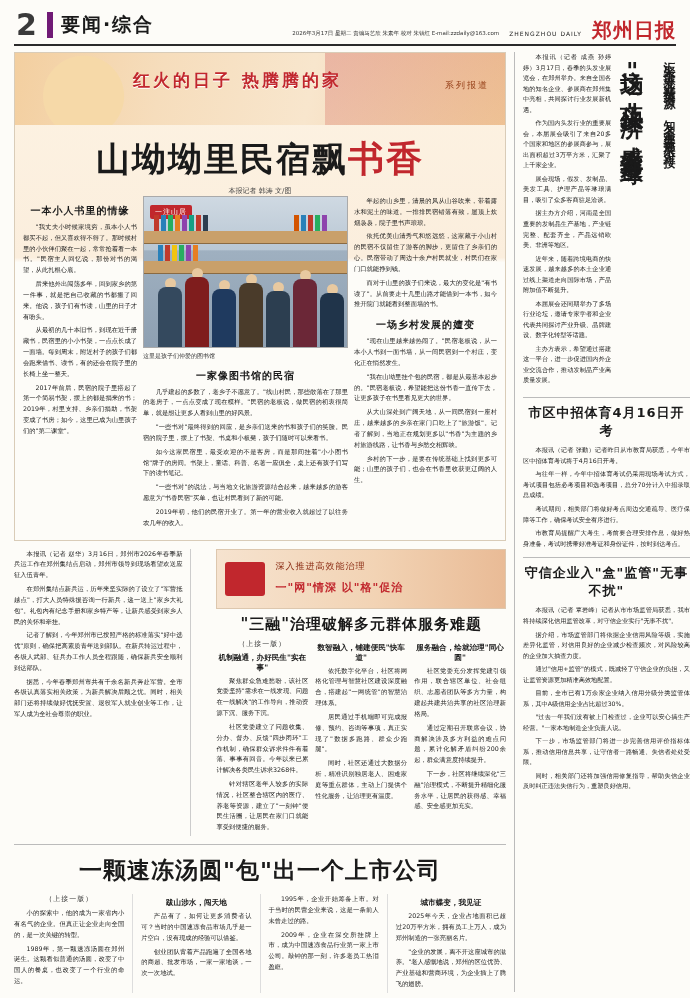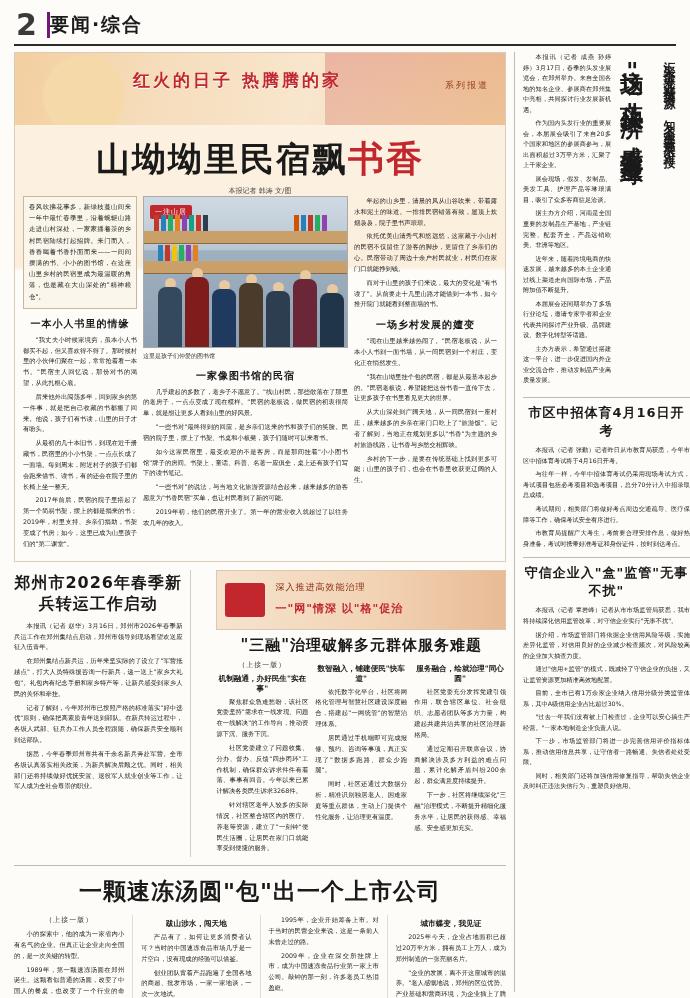--- a/index.html
+++ b/index.html
@@ -9,21 +9,21 @@
     font-family:"DejaVu Sans","Liberation Sans",sans-serif;
     color:#1a1a1a;
     overflow:hidden;
   }
   .page{position:relative;width:690px;height:998px;box-sizing:border-box;padding:10px 14px;}
 
   
   .masthead{display:flex;align-items:flex-end;border-bottom:2px solid #2b2b2b;padding-bottom:4px;}
   .pagenum{font-size:30px;font-weight:bold;color:#3a3a3a;line-height:1;padding:0 8px 0 2px;border:0;}
   .pagenum-box{display:flex;align-items:center;}
-  .section-title{font-size:19px;font-weight:bold;letter-spacing:2px;border-left:3px solid #701a75;margin-left:2px;}
+  .section-title{font-size:19px;font-weight:bold;letter-spacing:2px;padding-left:8px;border-left:6px solid #701a75;margin-left:2px;}
   .mast-right{margin-left:auto;display:flex;align-items:flex-end;gap:10px;}
   .mast-meta{font-size:5.5px;color:#333;text-align:right;line-height:1.5;padding-bottom:3px;}
   .mast-en{font-size:6px;letter-spacing:1px;color:#222;padding-bottom:3px;}
   .mast-logo{font-size:20px;font-weight:bold;color:#c1272d;letter-spacing:1px;line-height:1;}
 
   
   .body-wrap{display:flex;margin-top:6px;height:940px;}
   .left-col{width:500px;padding-right:8px;box-sizing:border-box;}
   .right-col{width:176px;border-left:1px solid #bbb;padding-left:8px;box-sizing:border-box;}
 
@@ -101,39 +101,43 @@
 </head>
 <body>
 
 <div class="page">
 
   <div class="masthead">
     <div class="pagenum-box">
       <span class="pagenum">2</span>
       <span class="section-title">要闻·综合</span>
     </div>
+    <div class="mast-right">
+      <div class="mast-meta">2026年3月17日 星期二  责编马艺欣 朱素年  校对 朱钱红 E-mail:zzdaily@163.com</div>
+      <div class="mast-en">ZHENGZHOU DAILY</div>
+      <div class="mast-logo">郑州日报</div>
+    </div>
   </div>
 
   <div class="body-wrap">
 
     <div class="left-col">
 
       <div class="lead">
         <div class="lead-banner">
           <div class="lead-banner-txt">红火的日子 热腾腾的家</div>
           <div class="lead-banner-tag">系列报道</div>
         </div>
         <div class="lead-title">
           <span>山坳坳里民宿飘</span><span class="red">书香</span>
         </div>
         <div class="lead-byline">本报记者 韩涛 文/图</div>
 
         <div class="lead-inner">
           <div class="lead-c1">
-            <div class="boxnote">春风吹拂花事多，新绿枝蔓山间来一年中最忙春季里，沿着蜿蜒山路走进山村深处，一家家播着茶的乡村民宿陆续打起招牌。来门而入，香香喝着书香扑面而来——一间间摆满的书、小小的图书馆，在这座山里乡村的民宿里成为最温暖的角落，也是藏在大山深处的"精神粮仓"。</div>
             <div class="subhead">一本小人书里的情缘</div>
             <p class="t">"我丈夫小时候家境穷，虽本小人书都买不起，但又喜欢得不得了。那时候村里的小伙伴们聚在一起，常常抢着看一本书。"民宿主人回忆说，那份对书的渴望，从此扎根心底。</p>
             <p class="t">后来他外出闯荡多年，回到家乡的第一件事，就是把自己收藏的书都搬了回来。他说，孩子们有书读，山里的日子才有盼头。</p>
             <p class="t">从最初的几十本旧书，到现在近千册藏书，民宿里的小小书架，一点点长成了一面墙。每到周末，附近村子的孩子们都会跑来借书、读书，有的还会在院子里的长椅上坐一整天。</p>
             <p class="t">2017年前后，民宿的院子里搭起了第一个简易书架，摆上的都是捐来的书；2019年，村里支持、乡亲们捐助，书架变成了书房；如今，这里已成为山里孩子们的"第二课堂"。</p>
           </div>
 
           <div class="lead-c2">
             <div class="photo">
               <div class="banner-red">一注山居</div>
@@ -212,21 +216,20 @@
             <p class="t">"现在山里越来越热闹了。"民宿老板说，从一本小人书到一面书墙，从一间民宿到一个村庄，变化正在悄然发生。</p>
             <p class="t">"我在山坳里挂个包的民宿，都是从最基本起步的。"民宿老板说，希望能把这份书香一直传下去，让更多孩子在书里看见更大的世界。</p>
             <p class="t">从大山深处到广阔天地，从一间民宿到一座村庄，越来越多的乡亲在家门口吃上了"旅游饭"。记者了解到，当地正在规划更多以"书香"为主题的乡村旅游线路，让书香与乡愁交相辉映。</p>
             <p class="t">乡村的下一步，是要在传统基础上找到更多可能；山里的孩子们，也会在书香里收获更辽阔的人生。</p>
           </div>
         </div>
       </div>
 
       <div class="mod2">
         <div class="mod2-l">
-          <div class="h2-title">郑州市2026年春季新兵转运工作启动</div>
           <p class="t">本报讯（记者 赵华）3月16日，郑州市2026年春季新兵运工作在郑州集结点启动，郑州市领导到现场看望欢送应征入伍青年。</p>
           <p class="t">在郑州集结点新兵运，历年来坚实际的了设立了"军营抵越点"，打大人员特殊援咨询一行新兵，递一送上"家乡大礼包"。礼包内有纪念手册和家乡特产等，让新兵感受到家乡人民的关怀和牵挂。</p>
           <p class="t">记者了解到，今年郑州市已按照严格的标准落实"好中选优"原则，确保把高素质青年送到部队。在新兵转运过程中，各级人武部、征兵办工作人员全程跟随，确保新兵安全顺利到达部队。</p>
           <p class="t">据悉，今年春季郑州市共有千余名新兵奔赴军营。全市各级认真落实相关政策，为新兵解决后顾之忧。同时，相关部门还将持续做好优抚安置、退役军人就业创业等工作，让军人成为全社会尊崇的职业。</p>
         </div>
 
         <div class="mod2-r">
           <div class="promo">
             <div class="promo-badge"></div>
             <div class="promo-line1">深入推进高效能治理</div>

